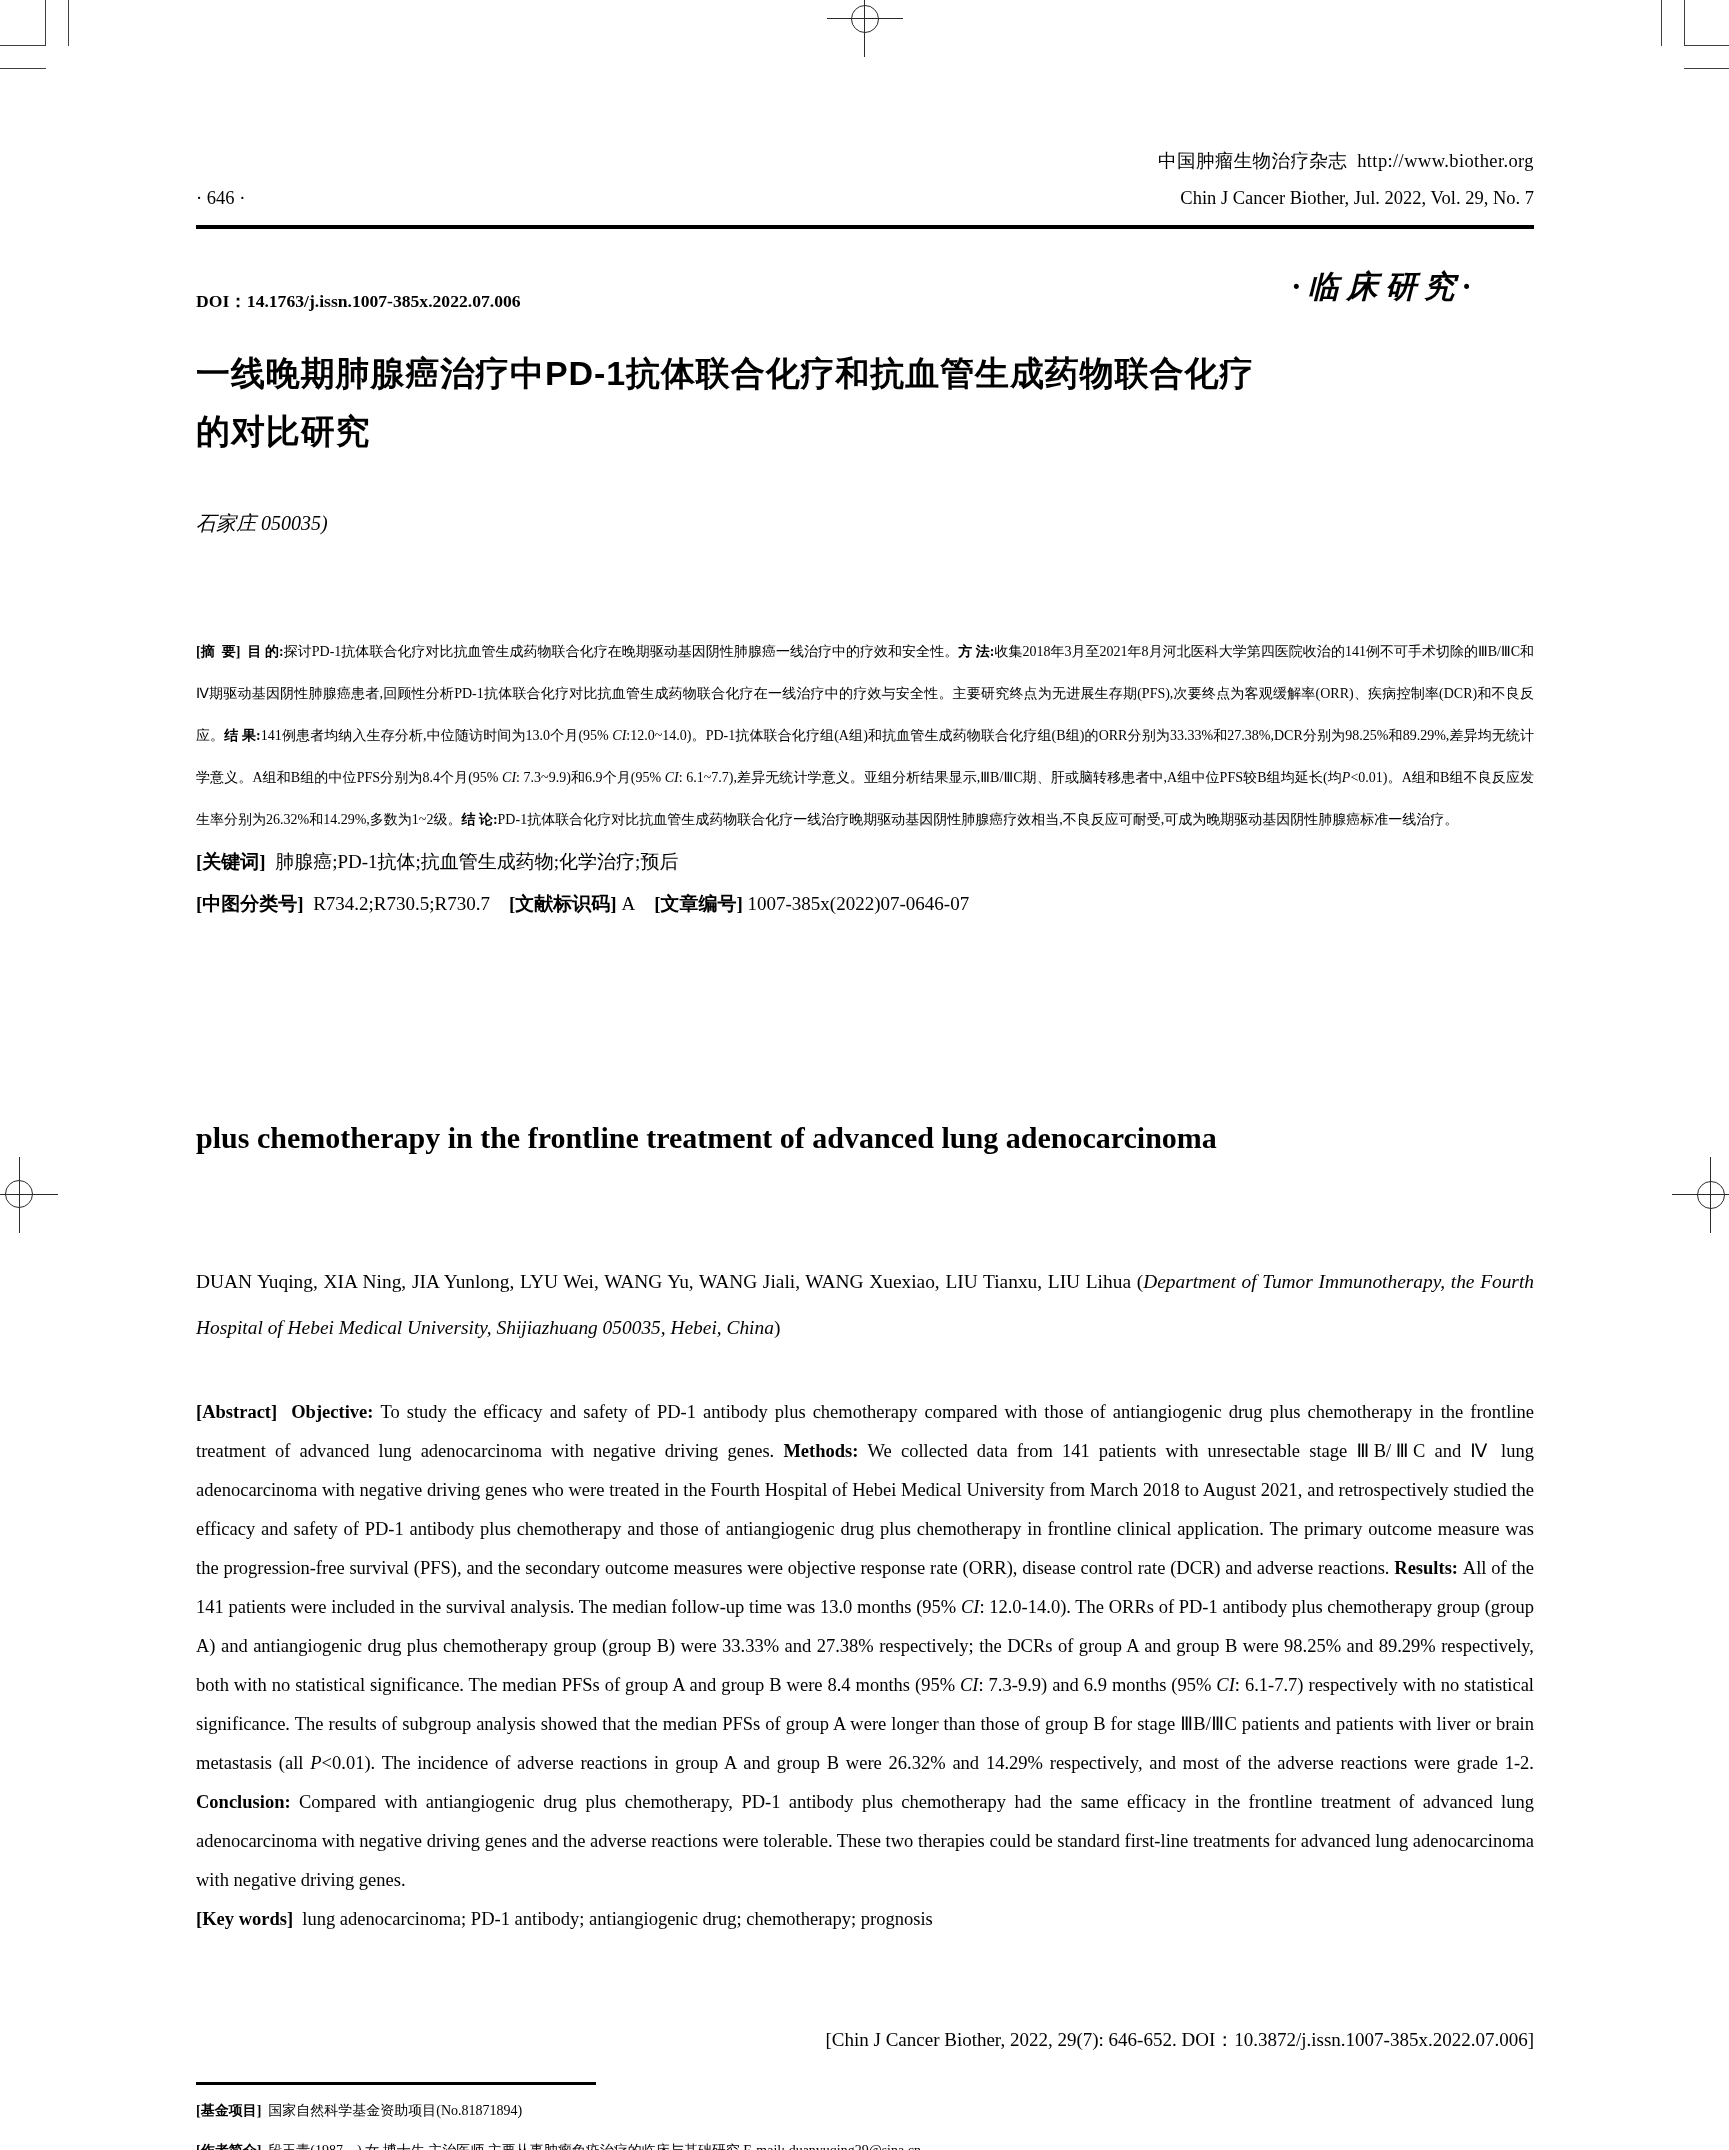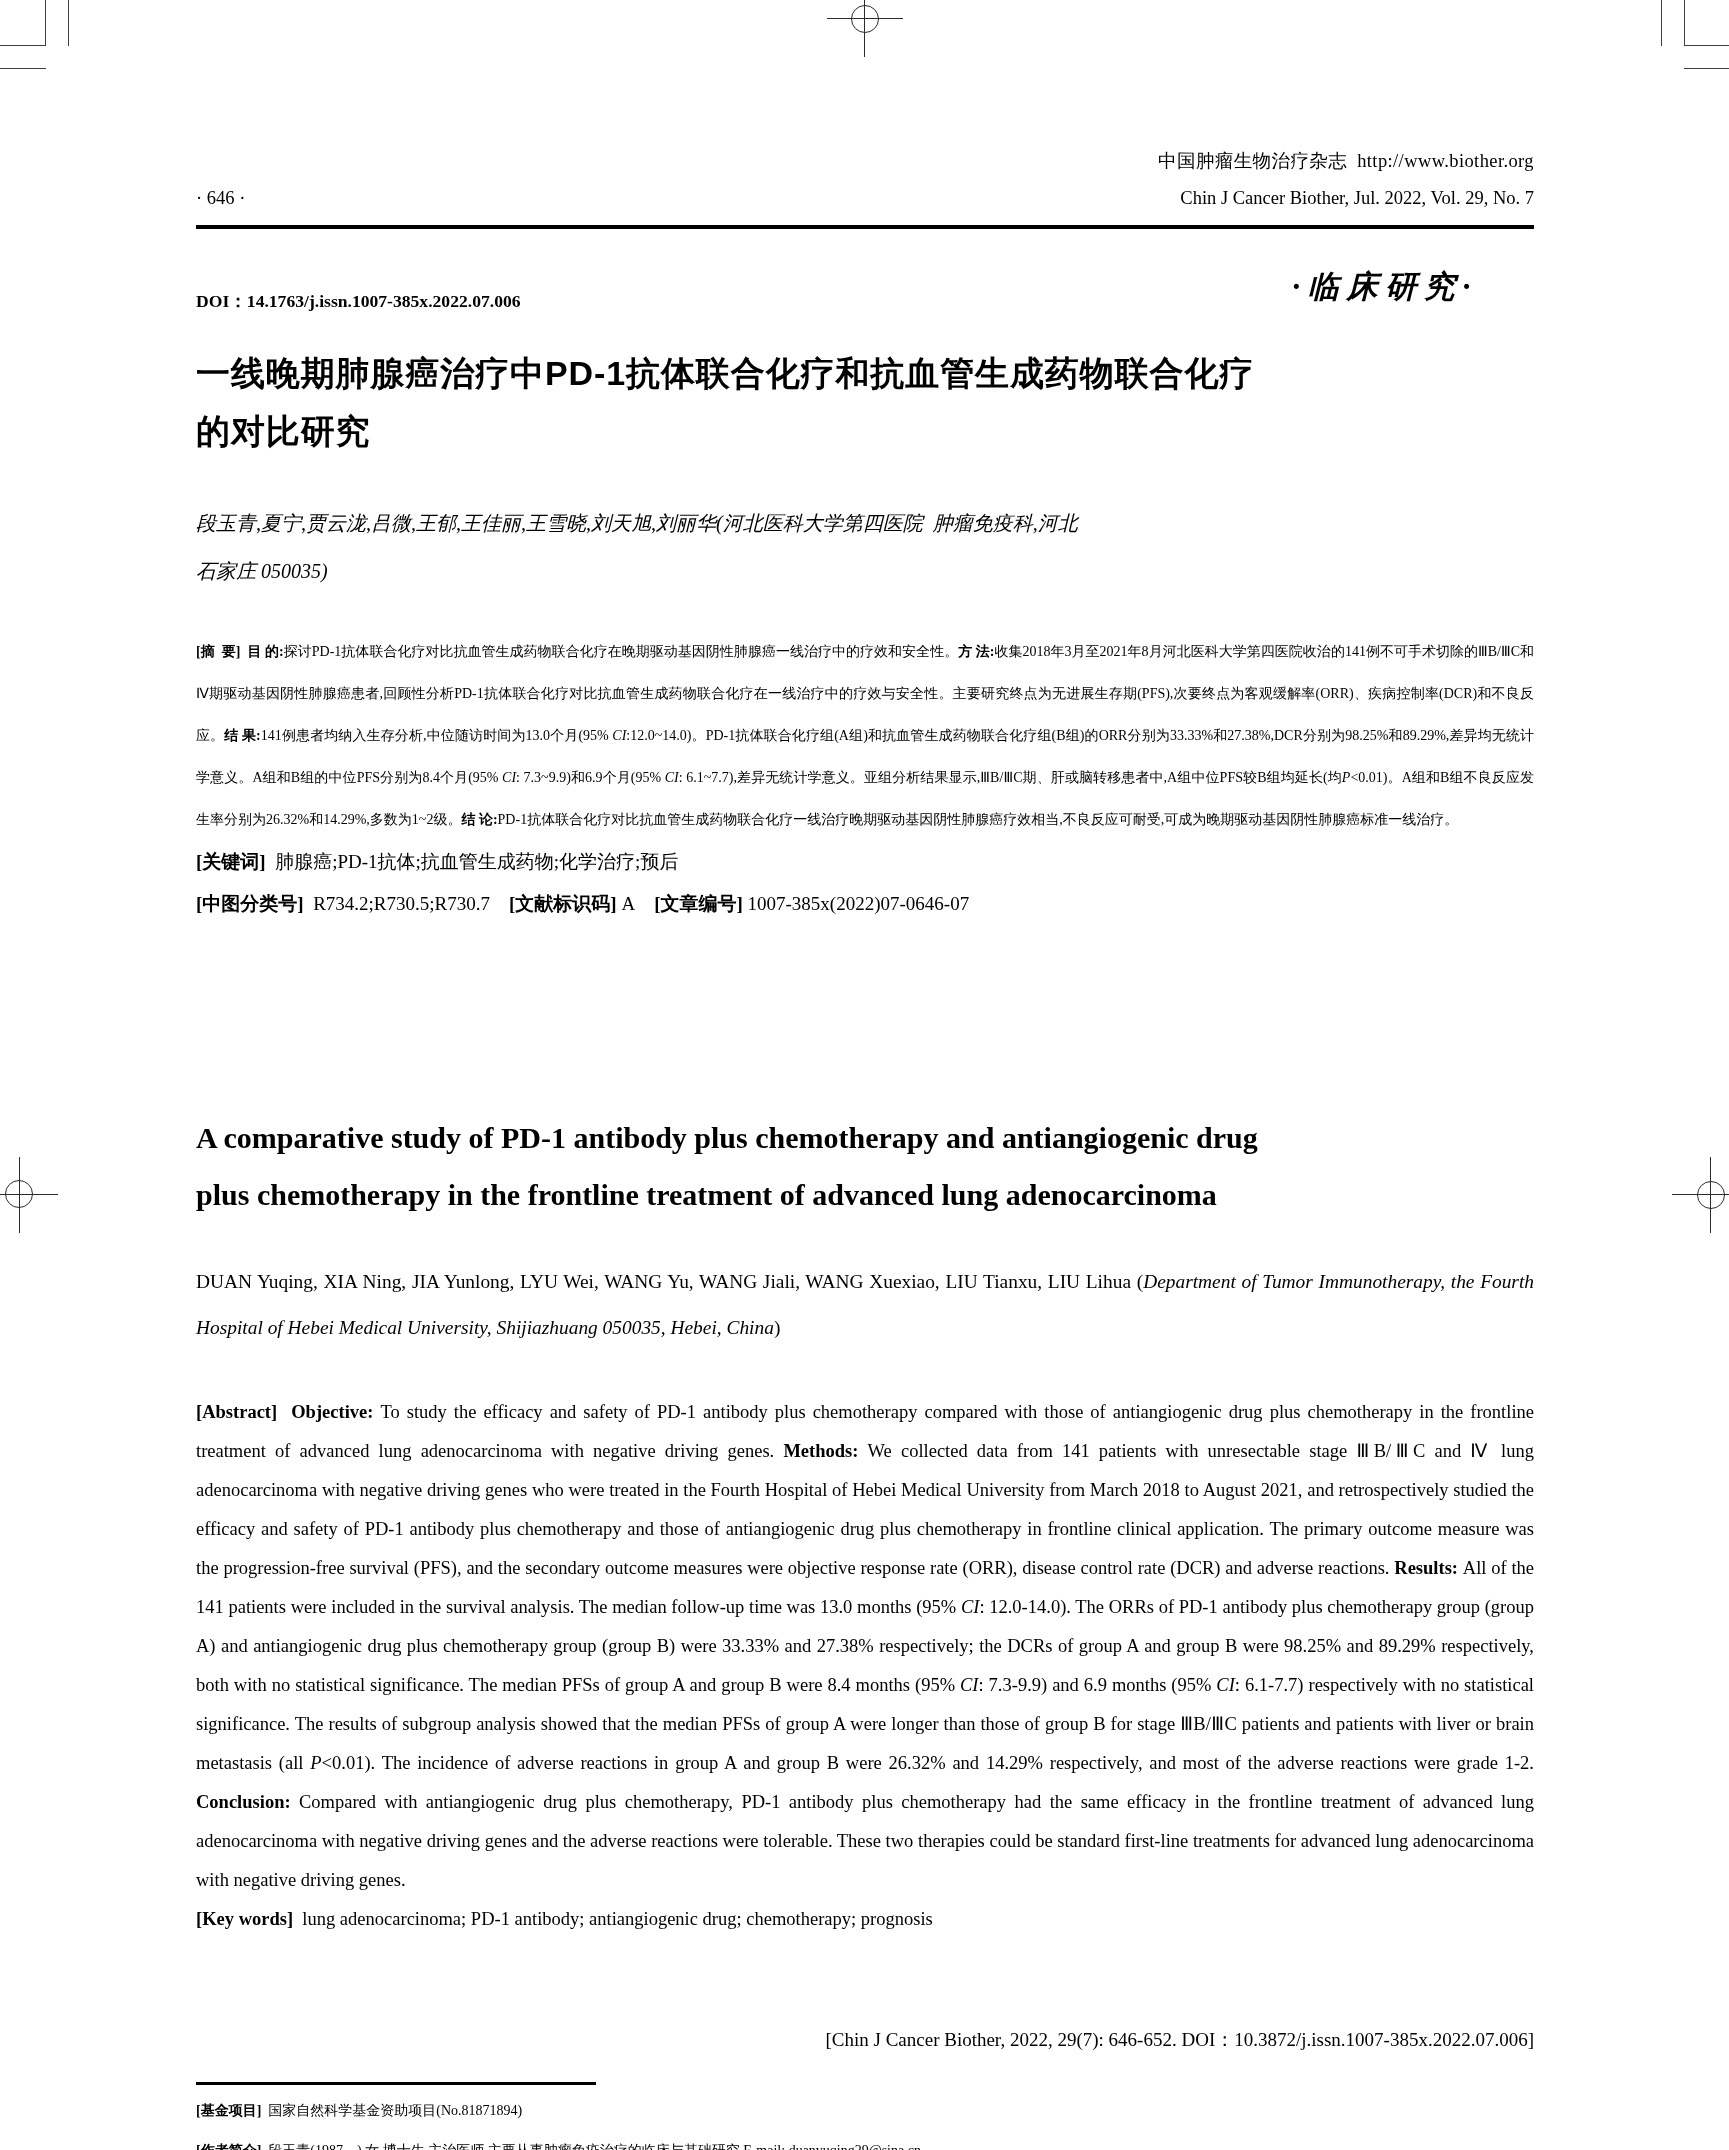--- a/index.html
+++ b/index.html
@@ -87,32 +87,30 @@
 
   <div class="abs doi" style="left:196px;top:289px;">DOI：14.1763/j.issn.1007-385x.2022.07.006</div>
   <div class="abs column-tag" style="left:196px;top:266px;width:1338px;text-align:right;padding-right:56px;box-sizing:border-box;">·临床研究·</div>
 
   <div class="abs title-cn" style="left:196px;top:344px;width:1376px;">
     <div>一线晚期肺腺癌治疗中PD-1抗体联合化疗和抗血管生成药物联合化疗</div>
     <div>的对比研究</div>
   </div>
 
   <div class="abs authors-cn" style="left:196px;top:499px;width:1359px;">
-    <div>段玉青,夏宁,贾云泷,吕微,王郁,王佳丽,王雪晓,刘天旭,刘丽华(河北医科大学第四医院&nbsp;&nbsp;肿瘤免疫科,河北</div>
     <div>石家庄 050035)</div>
   </div>
 
   <div class="abs" style="left:196px;top:631px;width:1338px;">
     <div class="para"><span style="font-weight: 700;">[摘&nbsp;&nbsp;要]&nbsp;&nbsp;</span><span style="font-weight: 700;">目 的:</span><span>探讨PD-1抗体联合化疗对比抗血管生成药物联合化疗在晚期驱动基因阴性肺腺癌一线治疗中的疗效和安全性。</span><span style="font-weight: 700;">方 法:</span><span>收集2018年3月至2021年8月河北医科大学第四医院收治的141例不可手术切除的ⅢB/ⅢC和Ⅳ期驱动基因阴性肺腺癌患者,回顾性分析PD-1抗体联合化疗对比抗血管生成药物联合化疗在一线治疗中的疗效与安全性。主要研究终点为无进展生存期(PFS),次要终点为客观缓解率(ORR)、疾病控制率(DCR)和不良反应。</span><span style="font-weight: 700;">结 果:</span><span>141例患者均纳入生存分析,中位随访时间为13.0个月(95% </span><span style="font-style: italic;">CI</span><span>:12.0~14.0)。PD-1抗体联合化疗组(A组)和抗血管生成药物联合化疗组(B组)的ORR分别为33.33%和27.38%,DCR分别为98.25%和89.29%,差异均无统计学意义。A组和B组的中位PFS分别为8.4个月(95% </span><span style="font-style: italic;">CI</span><span>: 7.3~9.9)和6.9个月(95% </span><span style="font-style: italic;">CI</span><span>: 6.1~7.7),差异无统计学意义。亚组分析结果显示,ⅢB/ⅢC期、肝或脑转移患者中,A组中位PFS较B组均延长(均</span><span style="font-style: italic;">P</span><span>&lt;0.01)。A组和B组不良反应发生率分别为26.32%和14.29%,多数为1~2级。</span><span style="font-weight: 700;">结 论:</span><span>PD-1抗体联合化疗对比抗血管生成药物联合化疗一线治疗晚期驱动基因阴性肺腺癌疗效相当,不良反应可耐受,可成为晚期驱动基因阴性肺腺癌标准一线治疗。</span></div>
     <div class="kwline"><span style="font-weight: 700;">[关键词]&nbsp;&nbsp;</span><span>肺腺癌;PD-1抗体;抗血管生成药物;化学治疗;预后</span></div>
     <div class="kwline"><span style="font-weight: 700;">[中图分类号]&nbsp;&nbsp;</span><span>R734.2;R730.5;R730.7&nbsp;&nbsp;&nbsp;&nbsp;</span><span style="font-weight: 700;">[文献标识码]&nbsp;</span><span>A&nbsp;&nbsp;&nbsp;&nbsp;</span><span style="font-weight: 700;">[文章编号]&nbsp;</span><span>1007-385x(2022)07-0646-07</span></div>
   </div>
 
   <div class="abs title-en" style="left:196px;top:1109px;width:1359px;">
-    <div>A comparative study of PD-1 antibody plus chemotherapy and antiangiogenic drug</div>
     <div>plus chemotherapy in the frontline treatment of advanced lung adenocarcinoma</div>
   </div>
 
   <div class="abs authors-en" style="left:196px;top:1259px;width:1338px;"><span>DUAN Yuqing, XIA Ning, JIA Yunlong, LYU Wei, WANG Yu, WANG Jiali, WANG Xuexiao, LIU Tianxu, LIU Lihua (</span><span style="font-style: italic;">Department of Tumor Immunotherapy, the Fourth Hospital of Hebei Medical University, Shijiazhuang 050035, Hebei, China</span><span>)</span></div>
 
   <div class="abs" style="left:196px;top:1393px;width:1338px;">
     <div class="para-en"><span style="font-weight: 700;">[Abstract]&nbsp;&nbsp;</span><span style="font-weight: 700;">Objective: </span><span>To study the efficacy and safety of PD-1 antibody plus chemotherapy compared with those of antiangiogenic drug plus chemotherapy in the frontline treatment of advanced lung adenocarcinoma with negative driving genes. </span><span style="font-weight: 700;">Methods: </span><span>We collected data from 141 patients with unresectable stage ⅢB/ⅢC and Ⅳ lung adenocarcinoma with negative driving genes who were treated in the Fourth Hospital of Hebei Medical University from March 2018 to August 2021, and retrospectively studied the efficacy and safety of PD-1 antibody plus chemotherapy and those of antiangiogenic drug plus chemotherapy in frontline clinical application. The primary outcome measure was the progression-free survival (PFS), and the secondary outcome measures were objective response rate (ORR), disease control rate (DCR) and adverse reactions. </span><span style="font-weight: 700;">Results: </span><span>All of the 141 patients were included in the survival analysis. The median follow-up time was 13.0 months (95% </span><span style="font-style: italic;">CI</span><span>: 12.0-14.0). The ORRs of PD-1 antibody plus chemotherapy group (group A) and antiangiogenic drug plus chemotherapy group (group B) were 33.33% and 27.38% respectively; the DCRs of group A and group B were 98.25% and 89.29% respectively,  both with no statistical significance. The median PFSs of group A and group B were 8.4 months (95% </span><span style="font-style: italic;">CI</span><span>: 7.3-9.9) and 6.9 months (95% </span><span style="font-style: italic;">CI</span><span>: 6.1-7.7) respectively with no statistical significance. The results of subgroup analysis showed that the median PFSs of group A were longer than those of group B for stage ⅢB/ⅢC patients and patients with liver or brain metastasis (all </span><span style="font-style: italic;">P</span><span>&lt;0.01). The incidence of adverse reactions in group A and group B were 26.32% and 14.29% respectively, and most of the adverse reactions were grade 1-2. </span><span style="font-weight: 700;">Conclusion: </span><span>Compared with antiangiogenic drug plus chemotherapy, PD-1 antibody  plus chemotherapy had the same efficacy in the frontline treatment of advanced lung adenocarcinoma with negative driving genes and the adverse reactions were tolerable. These two therapies could be standard first-line treatments for advanced lung adenocarcinoma with negative driving genes.</span></div>
     <div class="kwline-en"><span style="font-weight: 700;">[Key words]&nbsp;&nbsp;</span><span>lung adenocarcinoma; PD-1 antibody; antiangiogenic drug; chemotherapy; prognosis</span></div>
   </div>
 

